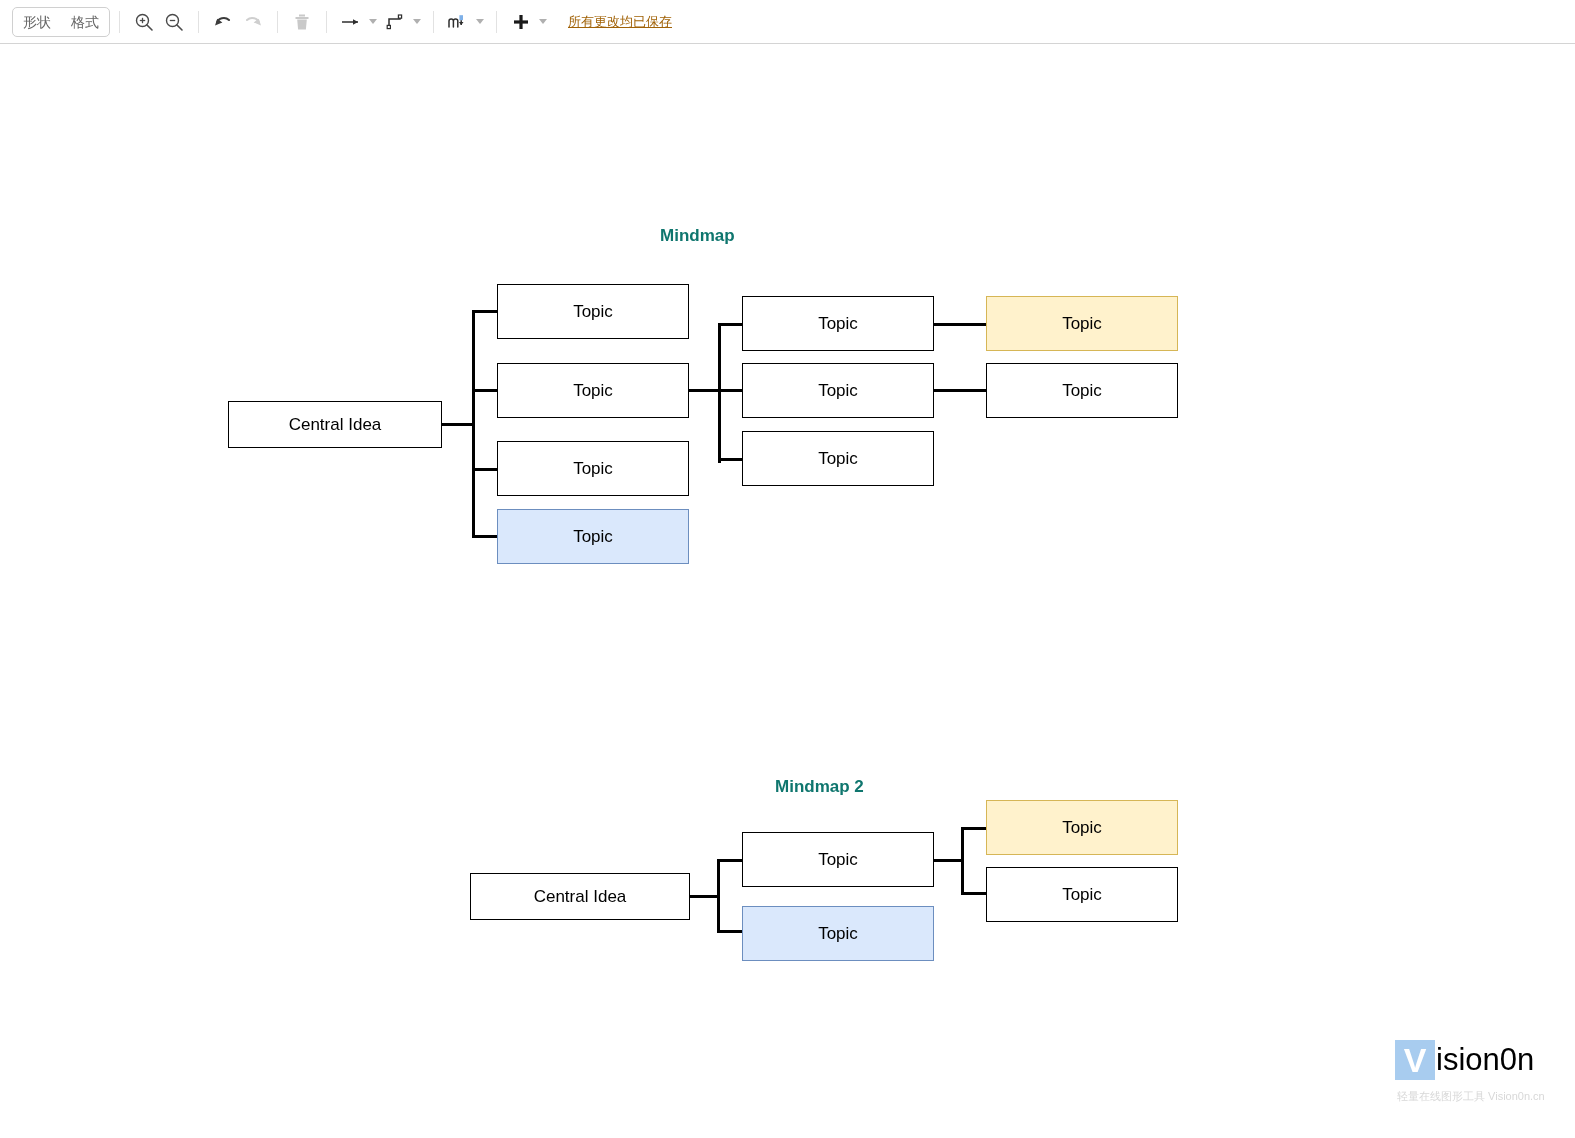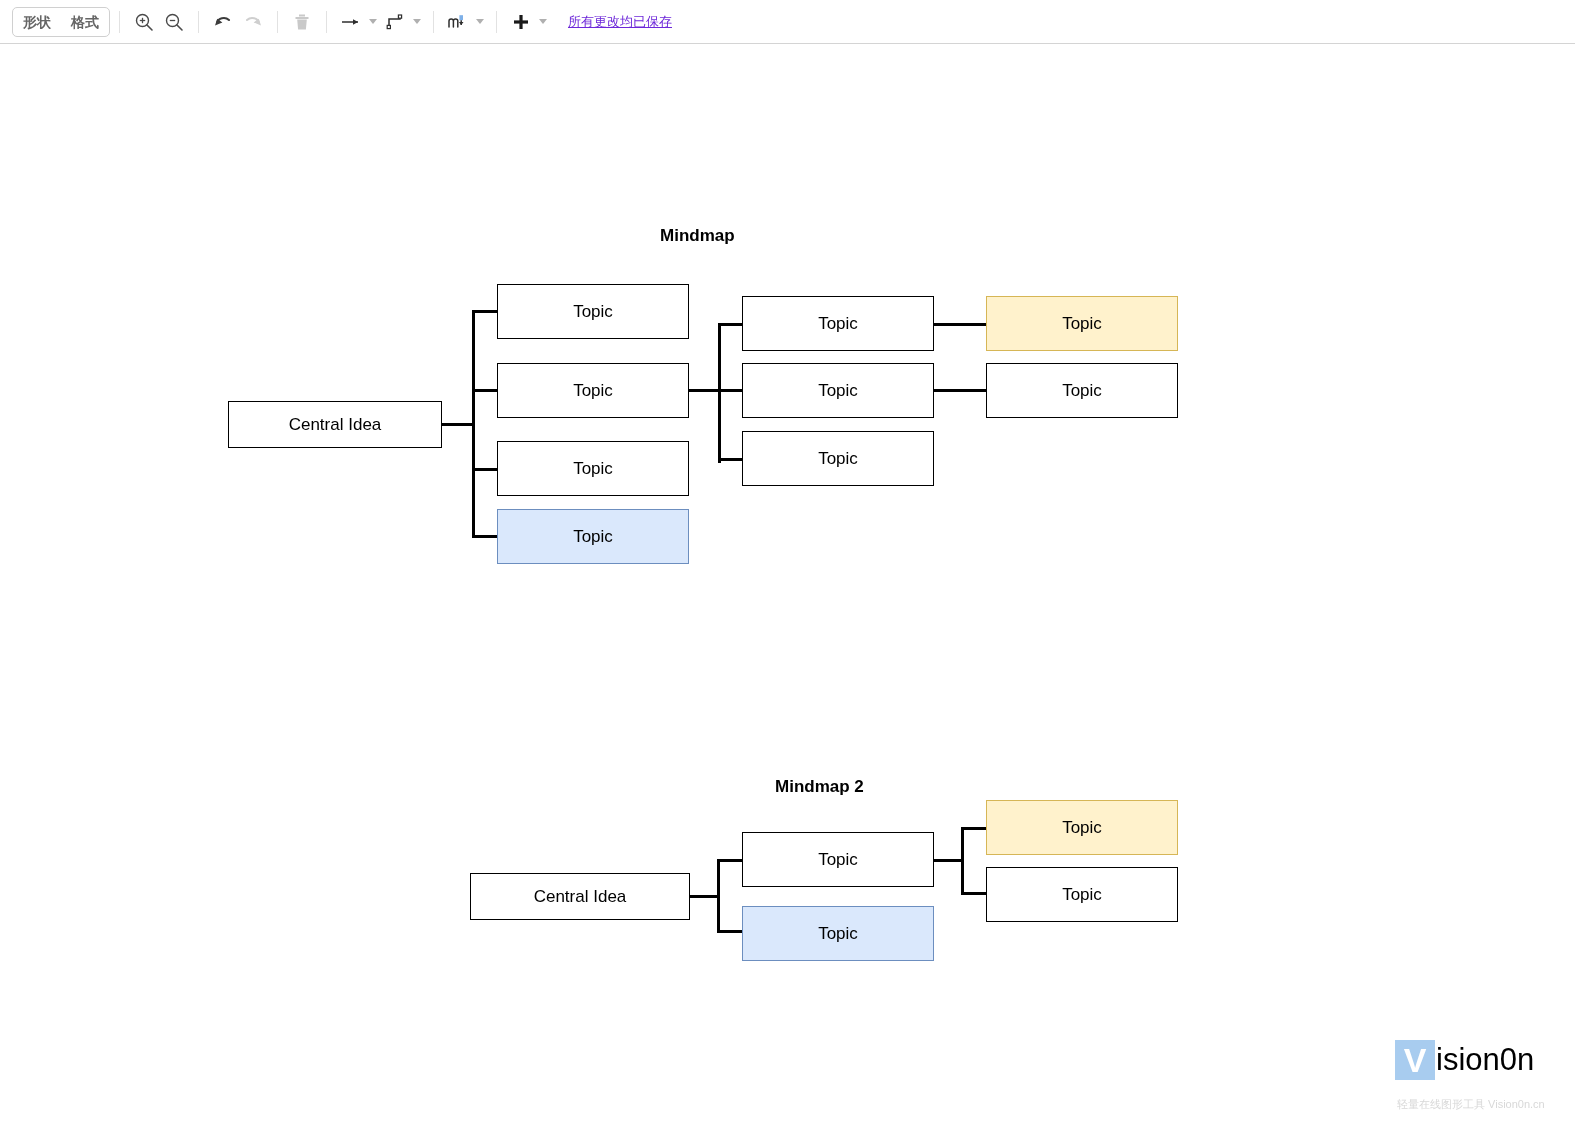--- a/index.html
+++ b/index.html
@@ -23,21 +23,20 @@
     padding-left: 12px;
   }
   .tabgroup {
     display: flex;
     align-items: flex-start;
     border: 1px solid #d0d0d0;
     border-radius: 5px;
     height: 30px;
     background: #fff;
     overflow: hidden;
-    font-weight: bold;
   }
   .tabgroup .tab {
     font-size: 14px;
     color: #666;
     padding: 0 10px;
     line-height: 28px;
     cursor: default;
     white-space: nowrap;
   }
   .tbsep {
@@ -59,21 +58,21 @@
   .caret i {
     display:block;
     width: 0; height: 0;
     border-left: 4.5px solid transparent;
     border-right: 4.5px solid transparent;
     border-top: 5px solid #b0b0b0;
   }
   .group { display: flex; align-items: center; }
   #savedmsg {
     font-size: 13px;
-    color: #6d28d9;
+    color: #a16207;
     text-decoration: underline;
     margin-left: 18px;
     white-space: nowrap;
     cursor: default;
   }
 
   
   #sidebar {
     position: absolute;
     left: 14px; top: 386px;
@@ -107,21 +106,21 @@
     position: absolute;
     left: 0; top: 45px;
     width: 1575px; height: 1093px;
     background: #ffffff;
     overflow: hidden;
   }
   .mm-title {
     position: absolute;
     font-size: 17px;
     font-weight: bold;
-    color: #000000;
+    color: #0f766e;
     white-space: nowrap;
     text-align: center;
   }
   .node {
     position: absolute;
     background: #ffffff;
     border: 1.3px solid #000000;
     display: flex;
     align-items: center;
     justify-content: center;
@@ -173,21 +172,21 @@
     font-size: 31px;
     color: #000000;
     letter-spacing: 0px;
     line-height: 40px;
     margin-left: 1px;
     font-family: "Liberation Sans", sans-serif;
   }
   #wm-sub {
     font-size: 11px;
     color: #d8d8d8;
-    margin-top: 16px;
+    margin-top: 8px;
     margin-left: 2px;
     font-family: "Liberation Sans", sans-serif;
     white-space: nowrap;
   }
 </style>
 </head>
 <body>
 
 <div id="toolbar">
 

